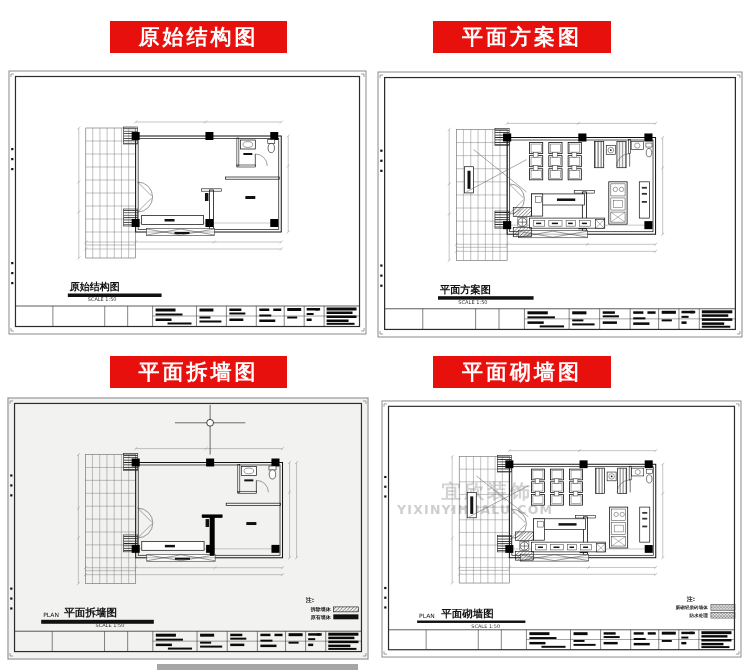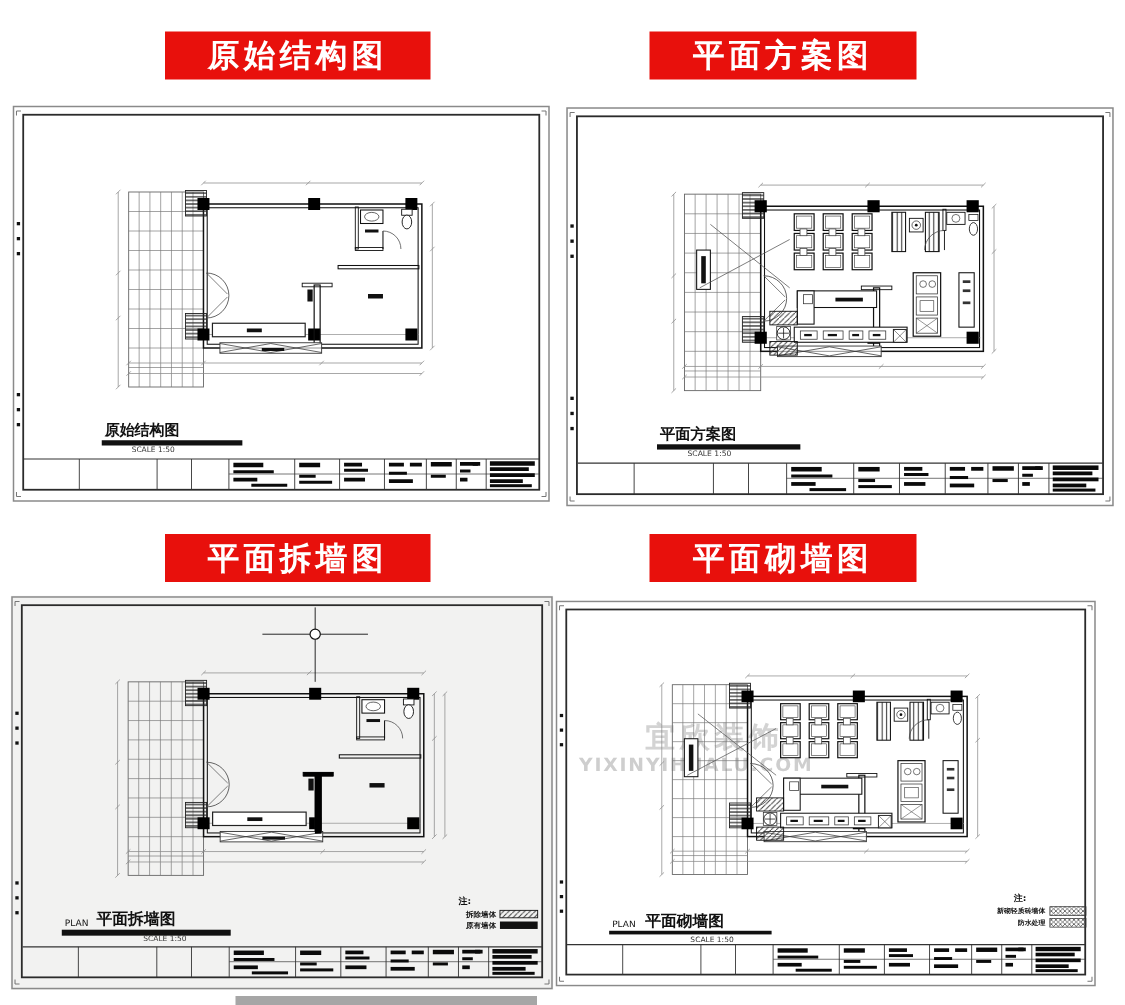--- a/index.html
+++ b/index.html
@@ -330,21 +330,21 @@
       <rect x="324.5" y="211.5" width="25" height="5" fill="url(#pd)" stroke="#111" stroke-width="0.6"></rect>
       <text x="322" y="223.5" font-size="5" font-weight="bold" fill="#111" text-anchor="end">原有墙体</text>
       <rect x="324.5" y="219" width="25" height="5" fill="#111"></rect>
     </g>
   </svg>
 </div>
 
 <div class="banner" style="left:433px;top:356px;width:178px;height:32px">
   <span>平面砌墙图</span>
 </div>
-<div class="sheet" style="left:370px;top:400px;width:361px;height:258px">
+<div class="sheet" style="left:381px;top:400px;width:361px;height:258px">
   <svg viewBox="0 0 360 265" preserveAspectRatio="none">
     <rect x="0" y="0" width="360" height="265" fill="#ffffff"></rect>
     <use href="#g-frame"></use>
     <use href="#g-titlebar"></use>
     <g opacity="0.85">
       <text x="60" y="101" font-size="20" font-weight="bold" fill="#cccccc" letter-spacing="3">宜欣装饰</text>
       <text x="16" y="117" font-size="12.5" font-weight="bold" fill="#c6c6c6" letter-spacing="1.2">YIXINYIHUALU.COM</text>
     </g>
     <use href="#g-shell"></use>
     <use href="#g-furn"></use>

